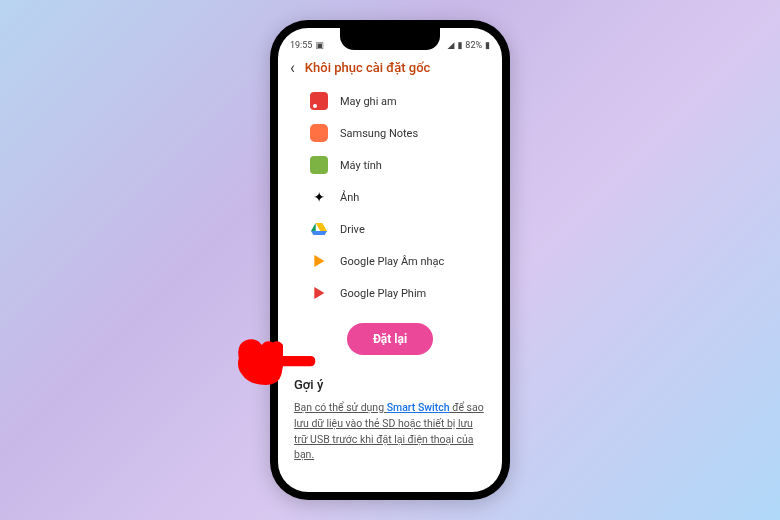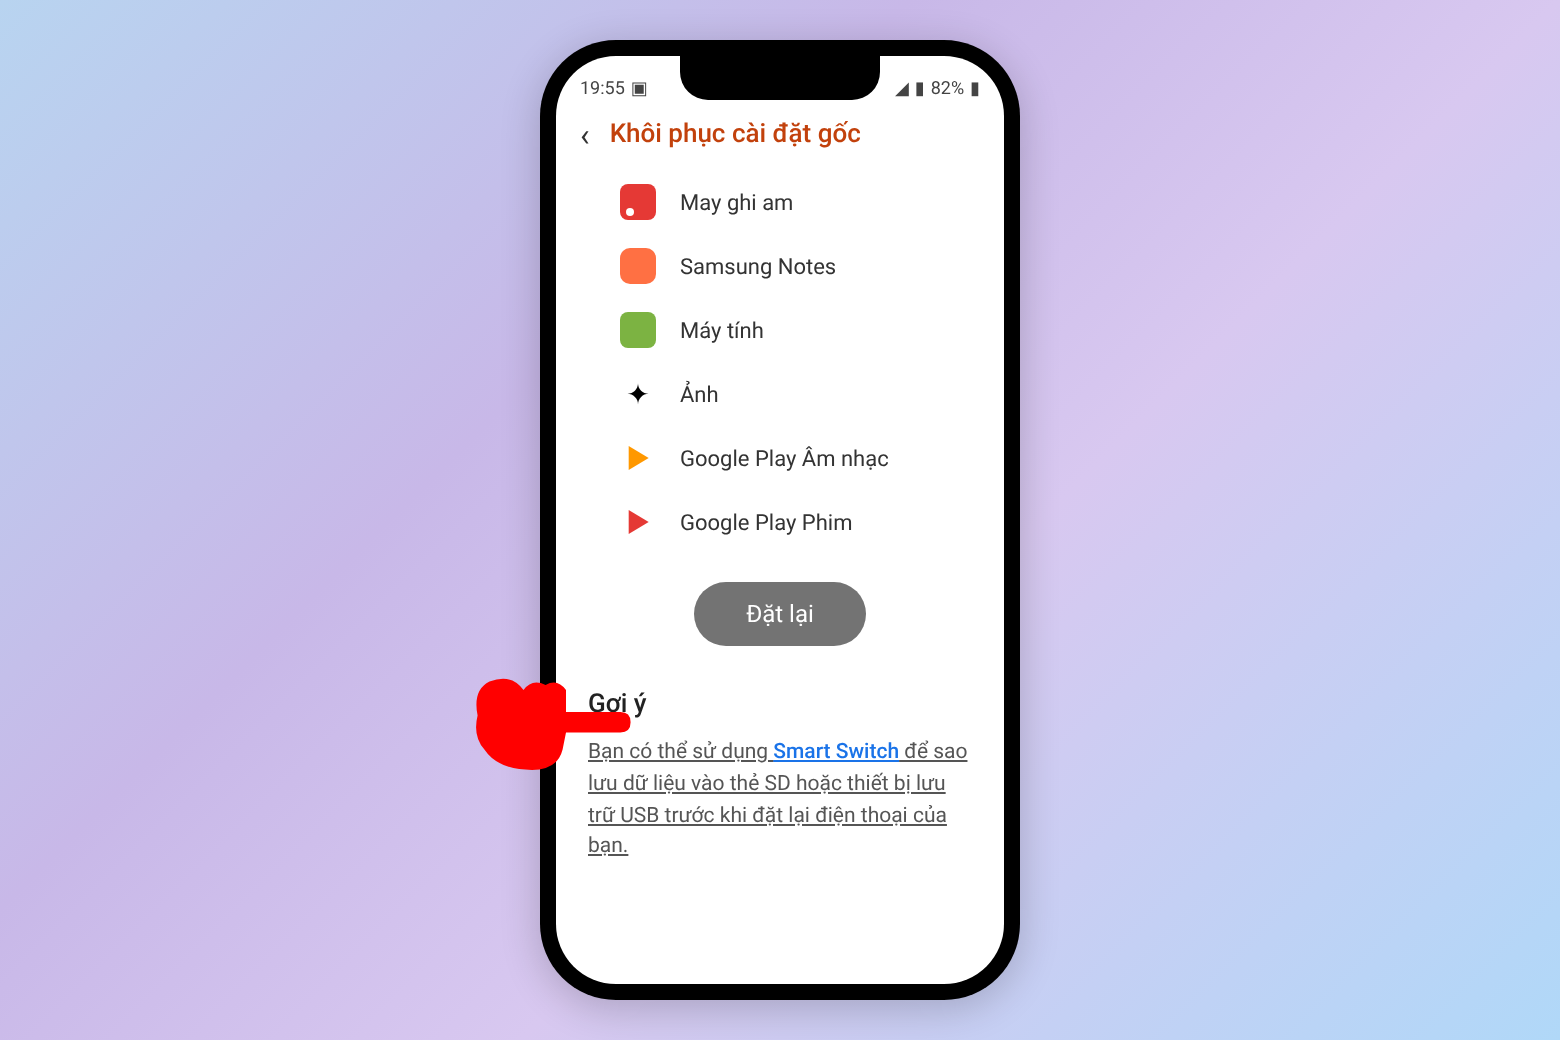--- a/index.html
+++ b/index.html
@@ -76,27 +76,27 @@
   flex-shrink: 0;
 }
 .app-label { font-size: 11px; color: #333; }
 .icon-recorder { background: #e53935; position: relative; border-radius: 4px; }
 .icon-recorder::after { content: ''; position: absolute; bottom: 2px; left: 3px; width: 4px; height: 4px; border-radius: 50%; background: #fff; }
 .icon-calc { background: #7cb342; }
 .icon-notes { background: #ff7043; border-radius: 5px; }
 .icon-photos { font-size: 14px; }
 .reset-button-wrap { display: flex; justify-content: center; padding: 14px 0; }
 .reset-button {
-  background: #737373;
+  background: #ec4899;
   color: #fff;
   border: none;
   border-radius: 20px;
   padding: 9px 26px;
   font-size: 12px;
-  font-weight: 400;
+  font-weight: 700;
 }
 .hint-section { padding: 8px 16px; }
 .hint-title { font-size: 13px; font-weight: 500; color: #222; margin-bottom: 8px; }
 .hint-text { font-size: 10.5px; color: #555; line-height: 1.5; text-decoration: underline; }
 .hint-link { color: #1a73e8; text-decoration: underline; font-weight: 500; }
 .pointer {
   position: absolute;
   left: 232px;
   top: 332px;
   z-index: 20;
@@ -143,20 +143,30 @@
       </div>
       <div class="app-item">
         <div class="app-icon">
             <span class="icon-photos">✦</span>
           </div>
         <span class="app-label">Ảnh</span>
       </div>
       <div class="app-item">
         <div class="app-icon">
           <svg viewBox="0 0 24 24" width="16" height="16">
+              <path fill="#0f9d58" d="M7 3l-7 12h7z"></path>
+              <path fill="#ffc107" d="M7 3h10l7 12h-10z"></path>
+              <path fill="#4285f4" d="M0 15l3.5 6h17l3.5-6z"></path>
+            </svg>
+        </div>
+        <span class="app-label">Drive</span>
+      </div>
+      <div class="app-item">
+        <div class="app-icon">
+          <svg viewBox="0 0 24 24" width="16" height="16">
               <path fill="#ff9800" d="M5 3v18l15-9z"></path>
             </svg>
         </div>
         <span class="app-label">Google Play Âm nhạc</span>
       </div>
       <div class="app-item">
         <div class="app-icon">
           <svg viewBox="0 0 24 24" width="16" height="16">
               <path fill="#e53935" d="M5 3v18l15-9z"></path>
             </svg>

